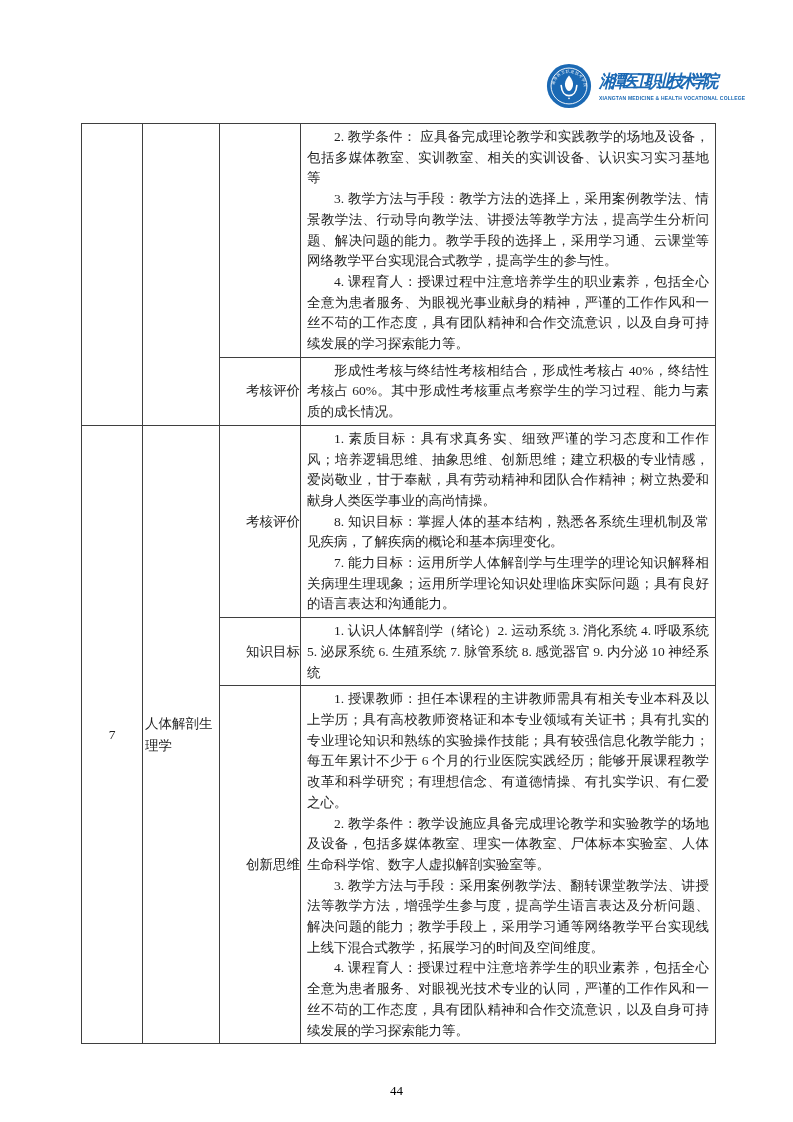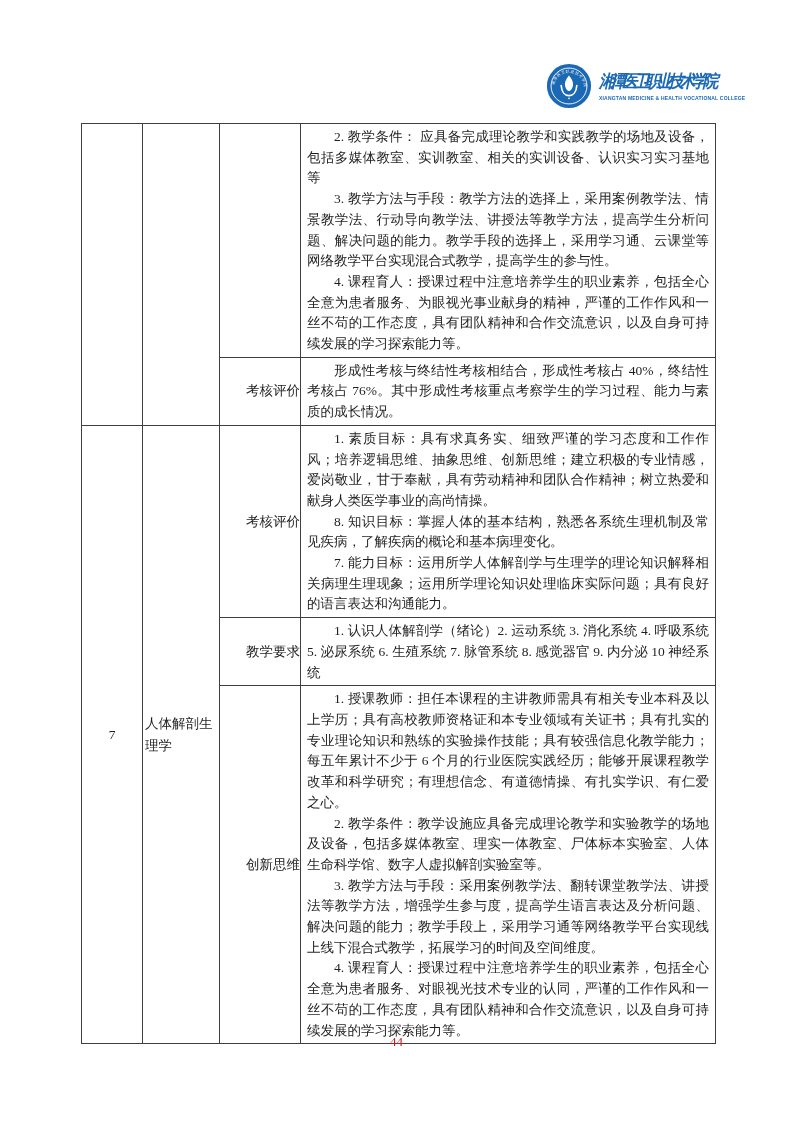--- a/index.html
+++ b/index.html
@@ -54,22 +54,22 @@
   td.course-name{ padding:0 6px 0 2px; line-height:22px; text-align:left; }
 
   tr.r-a1{ height:228px; }
   tr.r-a2{ height:62px; }
   tr.r-b1{ height:190px; }
   tr.r-b2{ height:64px; }
   tr.r-b3{ height:354px; }
 
   
   .page-number{
-    position:absolute; top:1034px; left:0; width:100%;
-    text-align:center; font-size:13px; color:#b91c1c;
+    position:absolute; top:1083px; left:0; width:100%;
+    text-align:center; font-size:13px; color:#000000;
   }
 </style>
 </head>
 <body>
 
 <div class="header-logo">
   <svg class="emblem" viewBox="0 0 50 50" aria-hidden="true">
     <circle cx="25" cy="25" r="24" fill="#1b69b4"></circle>
     <circle cx="25" cy="25" r="19.5" fill="none" stroke="#ffffff" stroke-width="1"></circle>
     <defs>
@@ -104,37 +104,37 @@
       <td class="content">
         <p>2. 教学条件： 应具备完成理论教学和实践教学的场地及设备，包括多媒体教室、实训教室、相关的实训设备、认识实习实习基地等</p>
         <p>3. 教学方法与手段：教学方法的选择上，采用案例教学法、情景教学法、行动导向教学法、讲授法等教学方法，提高学生分析问题、解决问题的能力。教学手段的选择上，采用学习通、云课堂等网络教学平台实现混合式教学，提高学生的参与性。</p>
         <p>4. 课程育人：授课过程中注意培养学生的职业素养，包括全心全意为患者服务、为眼视光事业献身的精神，严谨的工作作风和一丝不苟的工作态度，具有团队精神和合作交流意识，以及自身可持续发展的学习探索能力等。</p>
       </td>
     </tr>
 
     <tr class="r-a2">
       <td class="label">考核评价</td>
       <td class="content">
-        <p>形成性考核与终结性考核相结合，形成性考核占 40%，终结性考核占 76%。其中形成性考核重点考察学生的学习过程、能力与素质的成长情况。</p>
+        <p>形成性考核与终结性考核相结合，形成性考核占 40%，终结性考核占 60%。其中形成性考核重点考察学生的学习过程、能力与素质的成长情况。</p>
       </td>
     </tr>
 
     <tr class="r-b1">
       <td class="course-num" rowspan="3">7</td>
       <td class="course-name" rowspan="3">人体解剖生理学</td>
       <td class="label">考核评价</td>
       <td class="content">
         <p>1. 素质目标：具有求真务实、细致严谨的学习态度和工作作风；培养逻辑思维、抽象思维、创新思维；建立积极的专业情感，爱岗敬业，甘于奉献，具有劳动精神和团队合作精神；树立热爱和献身人类医学事业的高尚情操。</p>
         <p>8. 知识目标：掌握人体的基本结构，熟悉各系统生理机制及常见疾病，了解疾病的概论和基本病理变化。</p>
         <p>7. 能力目标：运用所学人体解剖学与生理学的理论知识解释相关病理生理现象；运用所学理论知识处理临床实际问题；具有良好的语言表达和沟通能力。</p>
       </td>
     </tr>
 
     <tr class="r-b2">
-      <td class="label">教学要求</td>
+      <td class="label">知识目标</td>
       <td class="content">
         <p>1. 认识人体解剖学（绪论）2. 运动系统 3. 消化系统 4. 呼吸系统 5. 泌尿系统 6. 生殖系统 7. 脉管系统 8. 感觉器官 9. 内分泌 10 神经系统</p>
       </td>
     </tr>
 
     <tr class="r-b3">
       <td class="label">创新思维</td>
       <td class="content">
         <p>1. 授课教师：担任本课程的主讲教师需具有相关专业本科及以上学历；具有高校教师资格证和本专业领域有关证书；具有扎实的专业理论知识和熟练的实验操作技能；具有较强信息化教学能力；每五年累计不少于 6 个月的行业医院实践经历；能够开展课程教学改革和科学研究；有理想信念、有道德情操、有扎实学识、有仁爱之心。</p>
         <p>2. 教学条件：教学设施应具备完成理论教学和实验教学的场地及设备，包括多媒体教室、理实一体教室、尸体标本实验室、人体生命科学馆、数字人虚拟解剖实验室等。</p>

